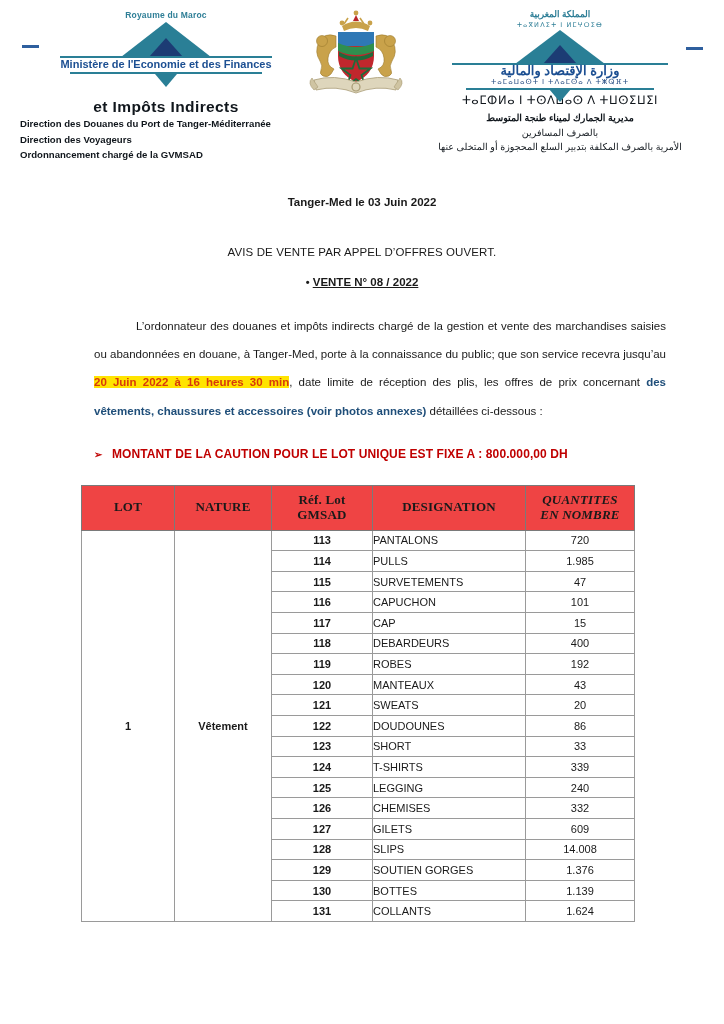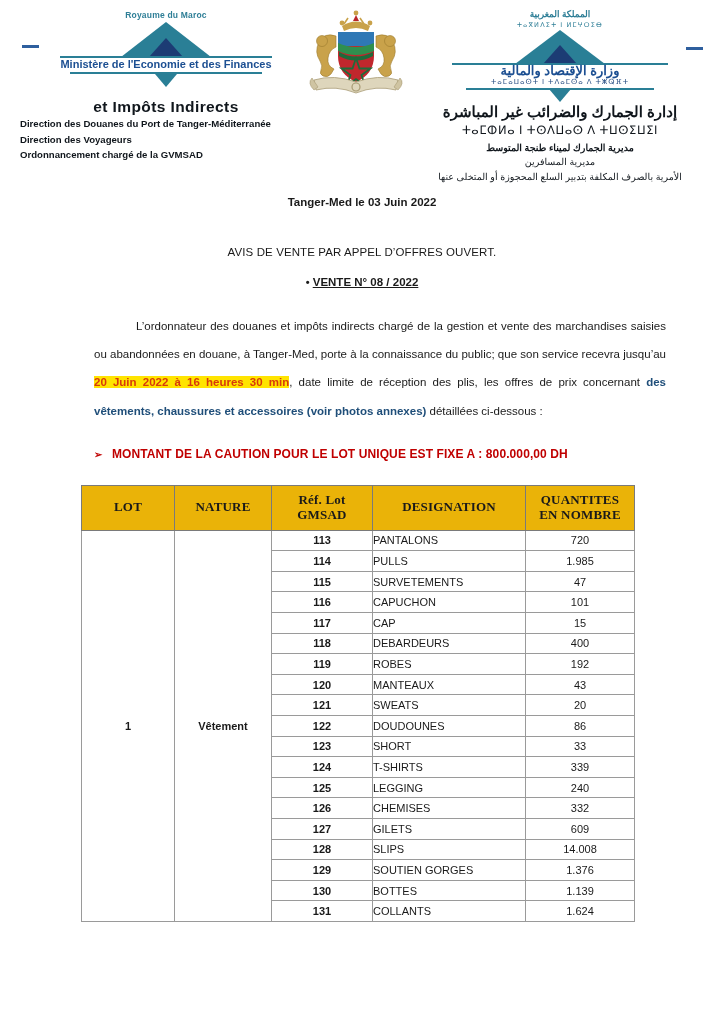--- a/index.html
+++ b/index.html
@@ -293,35 +293,35 @@
     margin-left: 22px;
     table-layout: fixed;
   }
   table.lots th, table.lots td {
     border: 1px solid #9a9a9a;
     padding: 0;
     height: 19.6px;
     font-size: 11px;
   }
   table.lots thead th {
-    background: #eab308;
+    background: #ef4444;
     font-family: "Liberation Serif", serif;
     font-weight: bold;
     font-size: 13px;
     text-align: center;
     height: 44px;
     line-height: 1.12;
     border: 1px solid #7a7a7a;
     letter-spacing: .2px;
   }
   .c-lot    { width: 92px;  }
   .c-nature { width: 96px;  }
   .c-ref    { width: 100px; }
   .c-desig  { width: 152px; }
-  .c-qte    { width: 108px; }
+  .c-qte    { width: 108px; font-style: italic; }
 
   td.lotcell, td.naturecell {
     text-align: center;
     font-weight: bold;
     font-size: 12px;
     vertical-align: middle;
   }
   td.refcell {
     text-align: center;
     font-weight: bold;
@@ -403,25 +403,24 @@
       <div class="ar-kingdom">المملكة المغربية</div>
       <div class="ar-tifi-small">ⵜⴰⴳⵍⴷⵉⵜ ⵏ ⵍⵎⵖⵔⵉⴱ</div>
       <div class="ar-tri-outer"></div>
       <div class="ar-tri-inner"></div>
       <div class="ar-rule-top"></div>
       <div class="ar-name">وزارة الإقتصاد والمالية</div>
       <div class="ar-tifi-name">ⵜⴰⵎⴰⵡⴰⵙⵜ ⵏ ⵜⴷⴰⵎⵙⴰ ⴷ ⵜⵥⵕⴼⵜ</div>
       <div class="ar-rule-bot"></div>
       <div class="ar-tri-down"></div>
     </div>
-    <div class="ar-adm">إدارة الجمارك والضرائب غير المباشرة</div>
     <div class="ar-tifi-adm">ⵜⴰⵎⵀⵍⴰ ⵏ ⵜⵙⴷⵡⴰⵙ ⴷ ⵜⵡⵙⵉⵡⵉⵏ</div>
     <div class="ar-sub">
       <div>مديرية الجمارك لميناء طنجة المتوسط</div>
-      <div class="s2">مديرية المسافرين</div>
+      <div class="s2">بالصرف المسافرين</div>
       <div class="s2">الأمرية بالصرف المكلفة بتدبير السلع المحجوزة أو المتخلى عنها</div>
     </div>
   </div>
 </div>
 
 <div class="doc-body">
 
   <div class="date-line">Tanger-Med le 03 Juin 2022</div>
 
   <div class="avis-line">AVIS DE VENTE PAR APPEL D’OFFRES OUVERT.</div>

